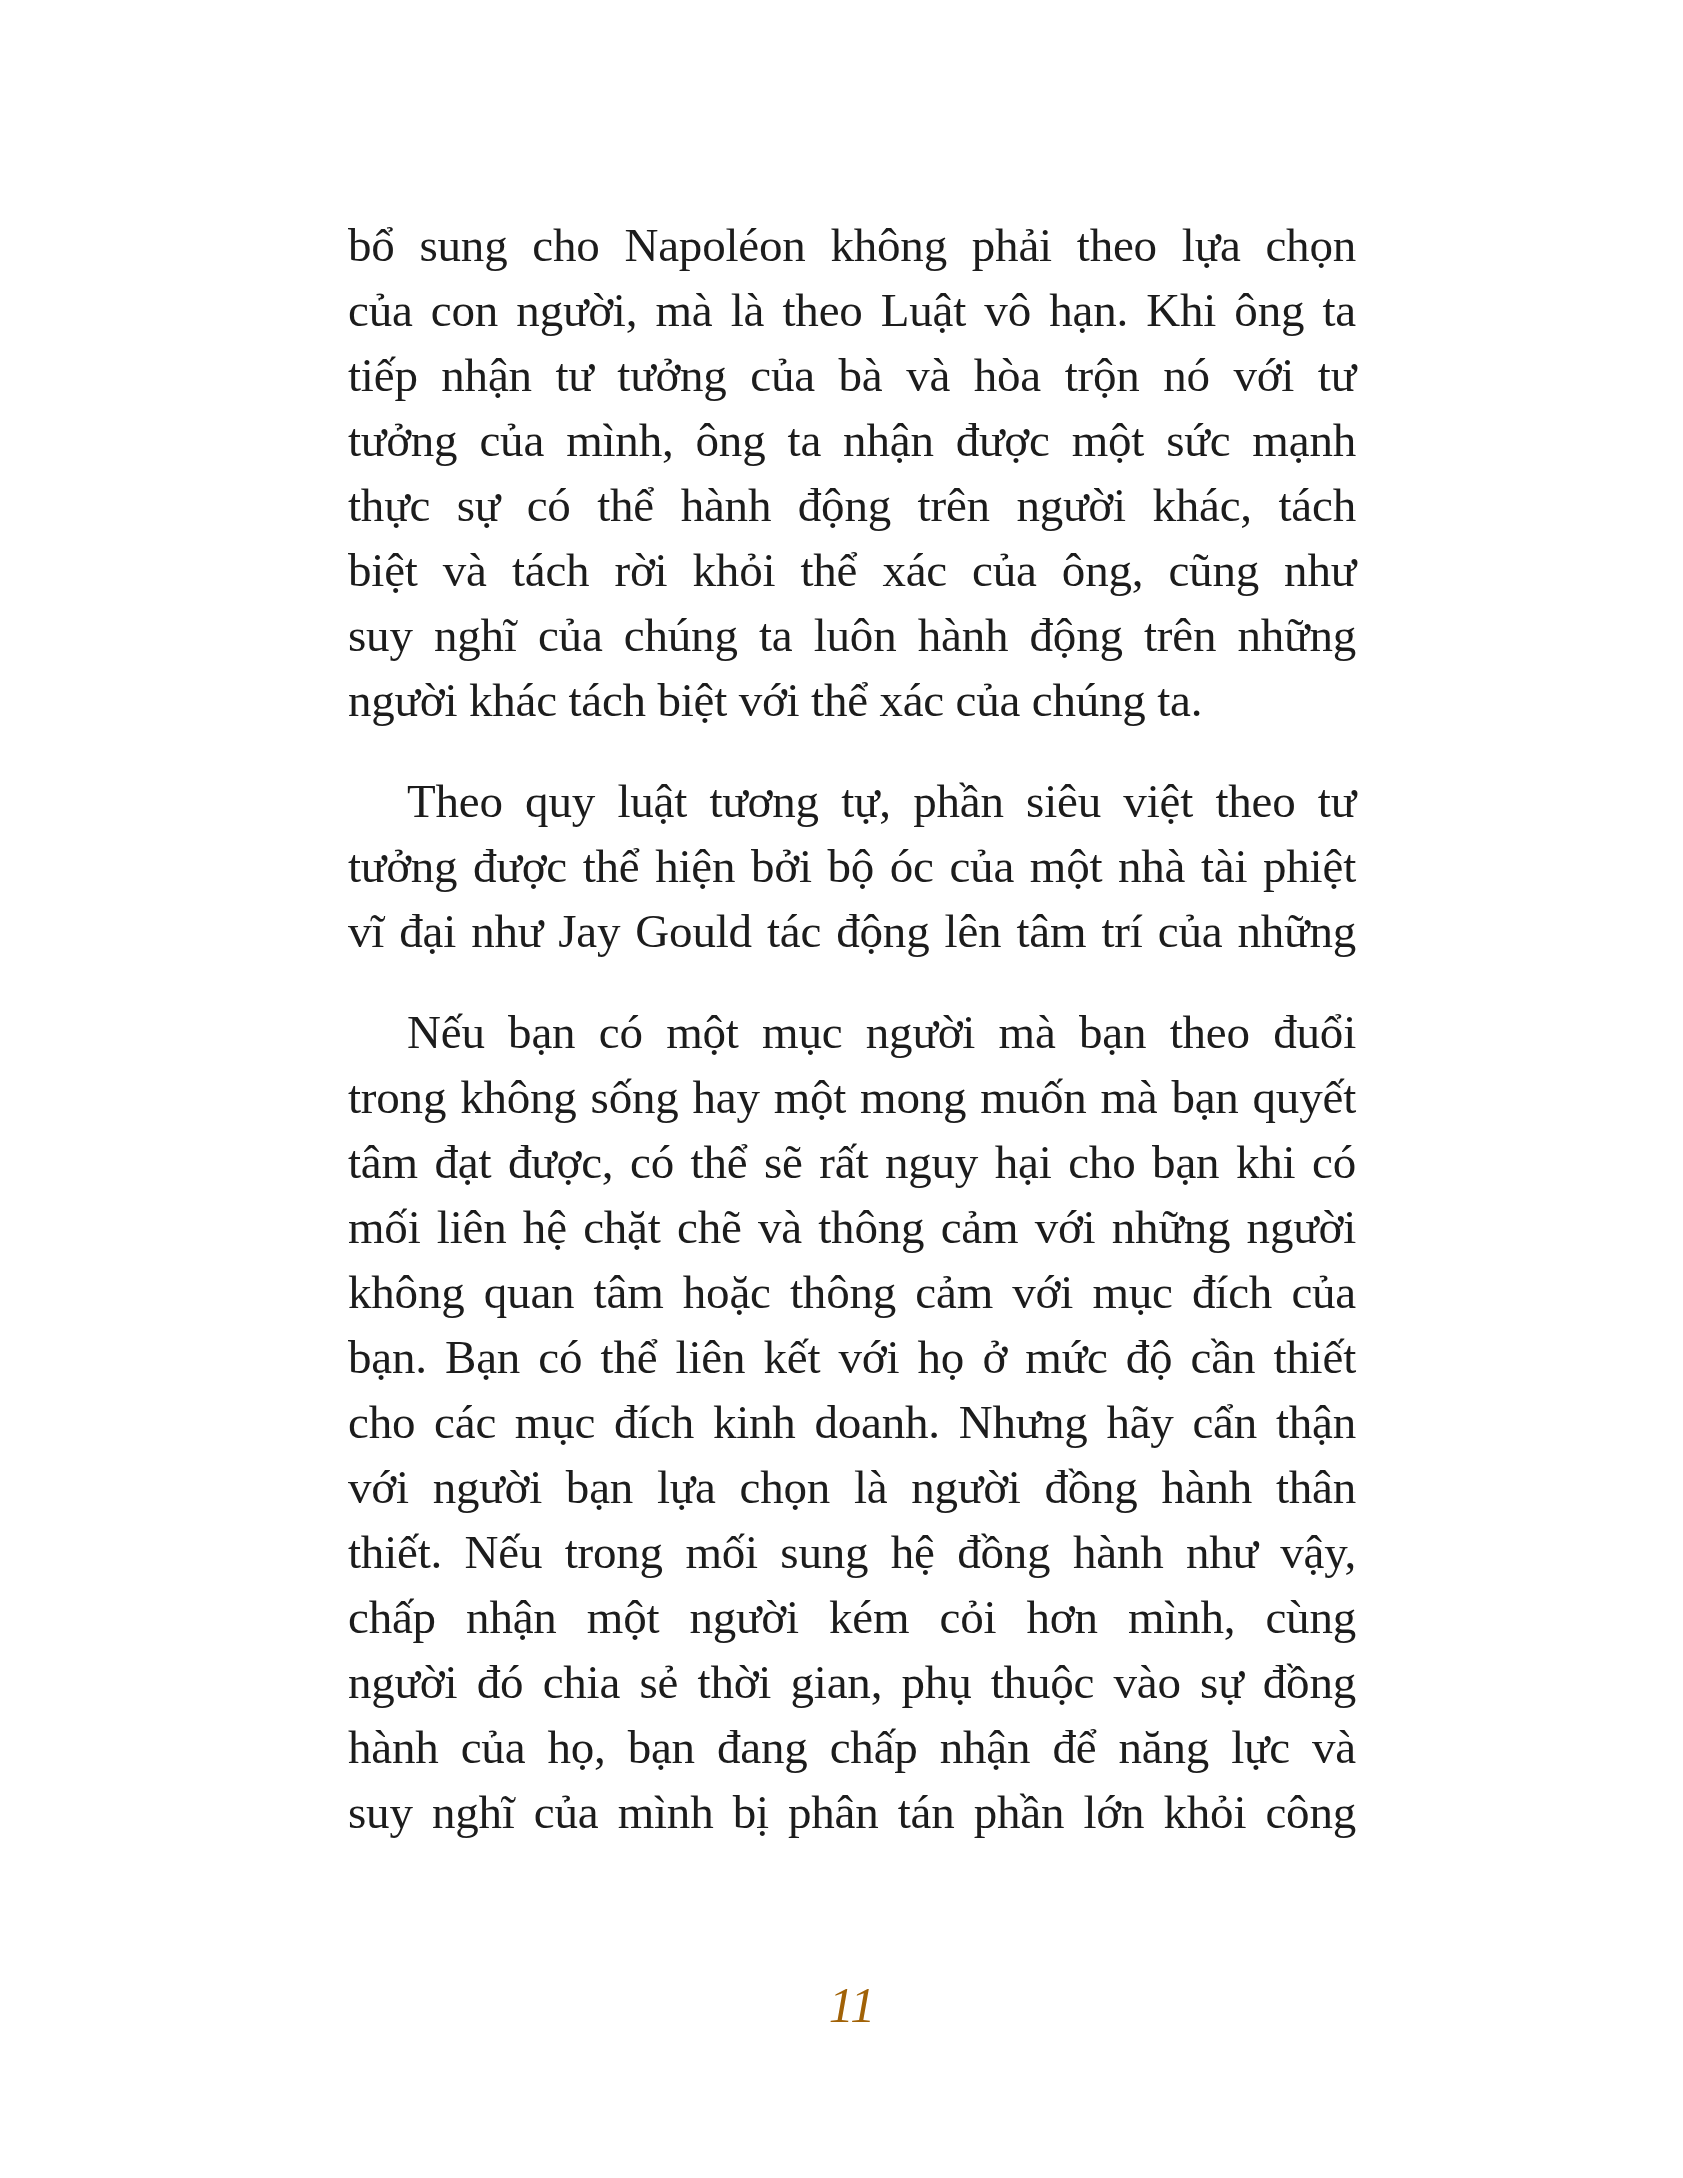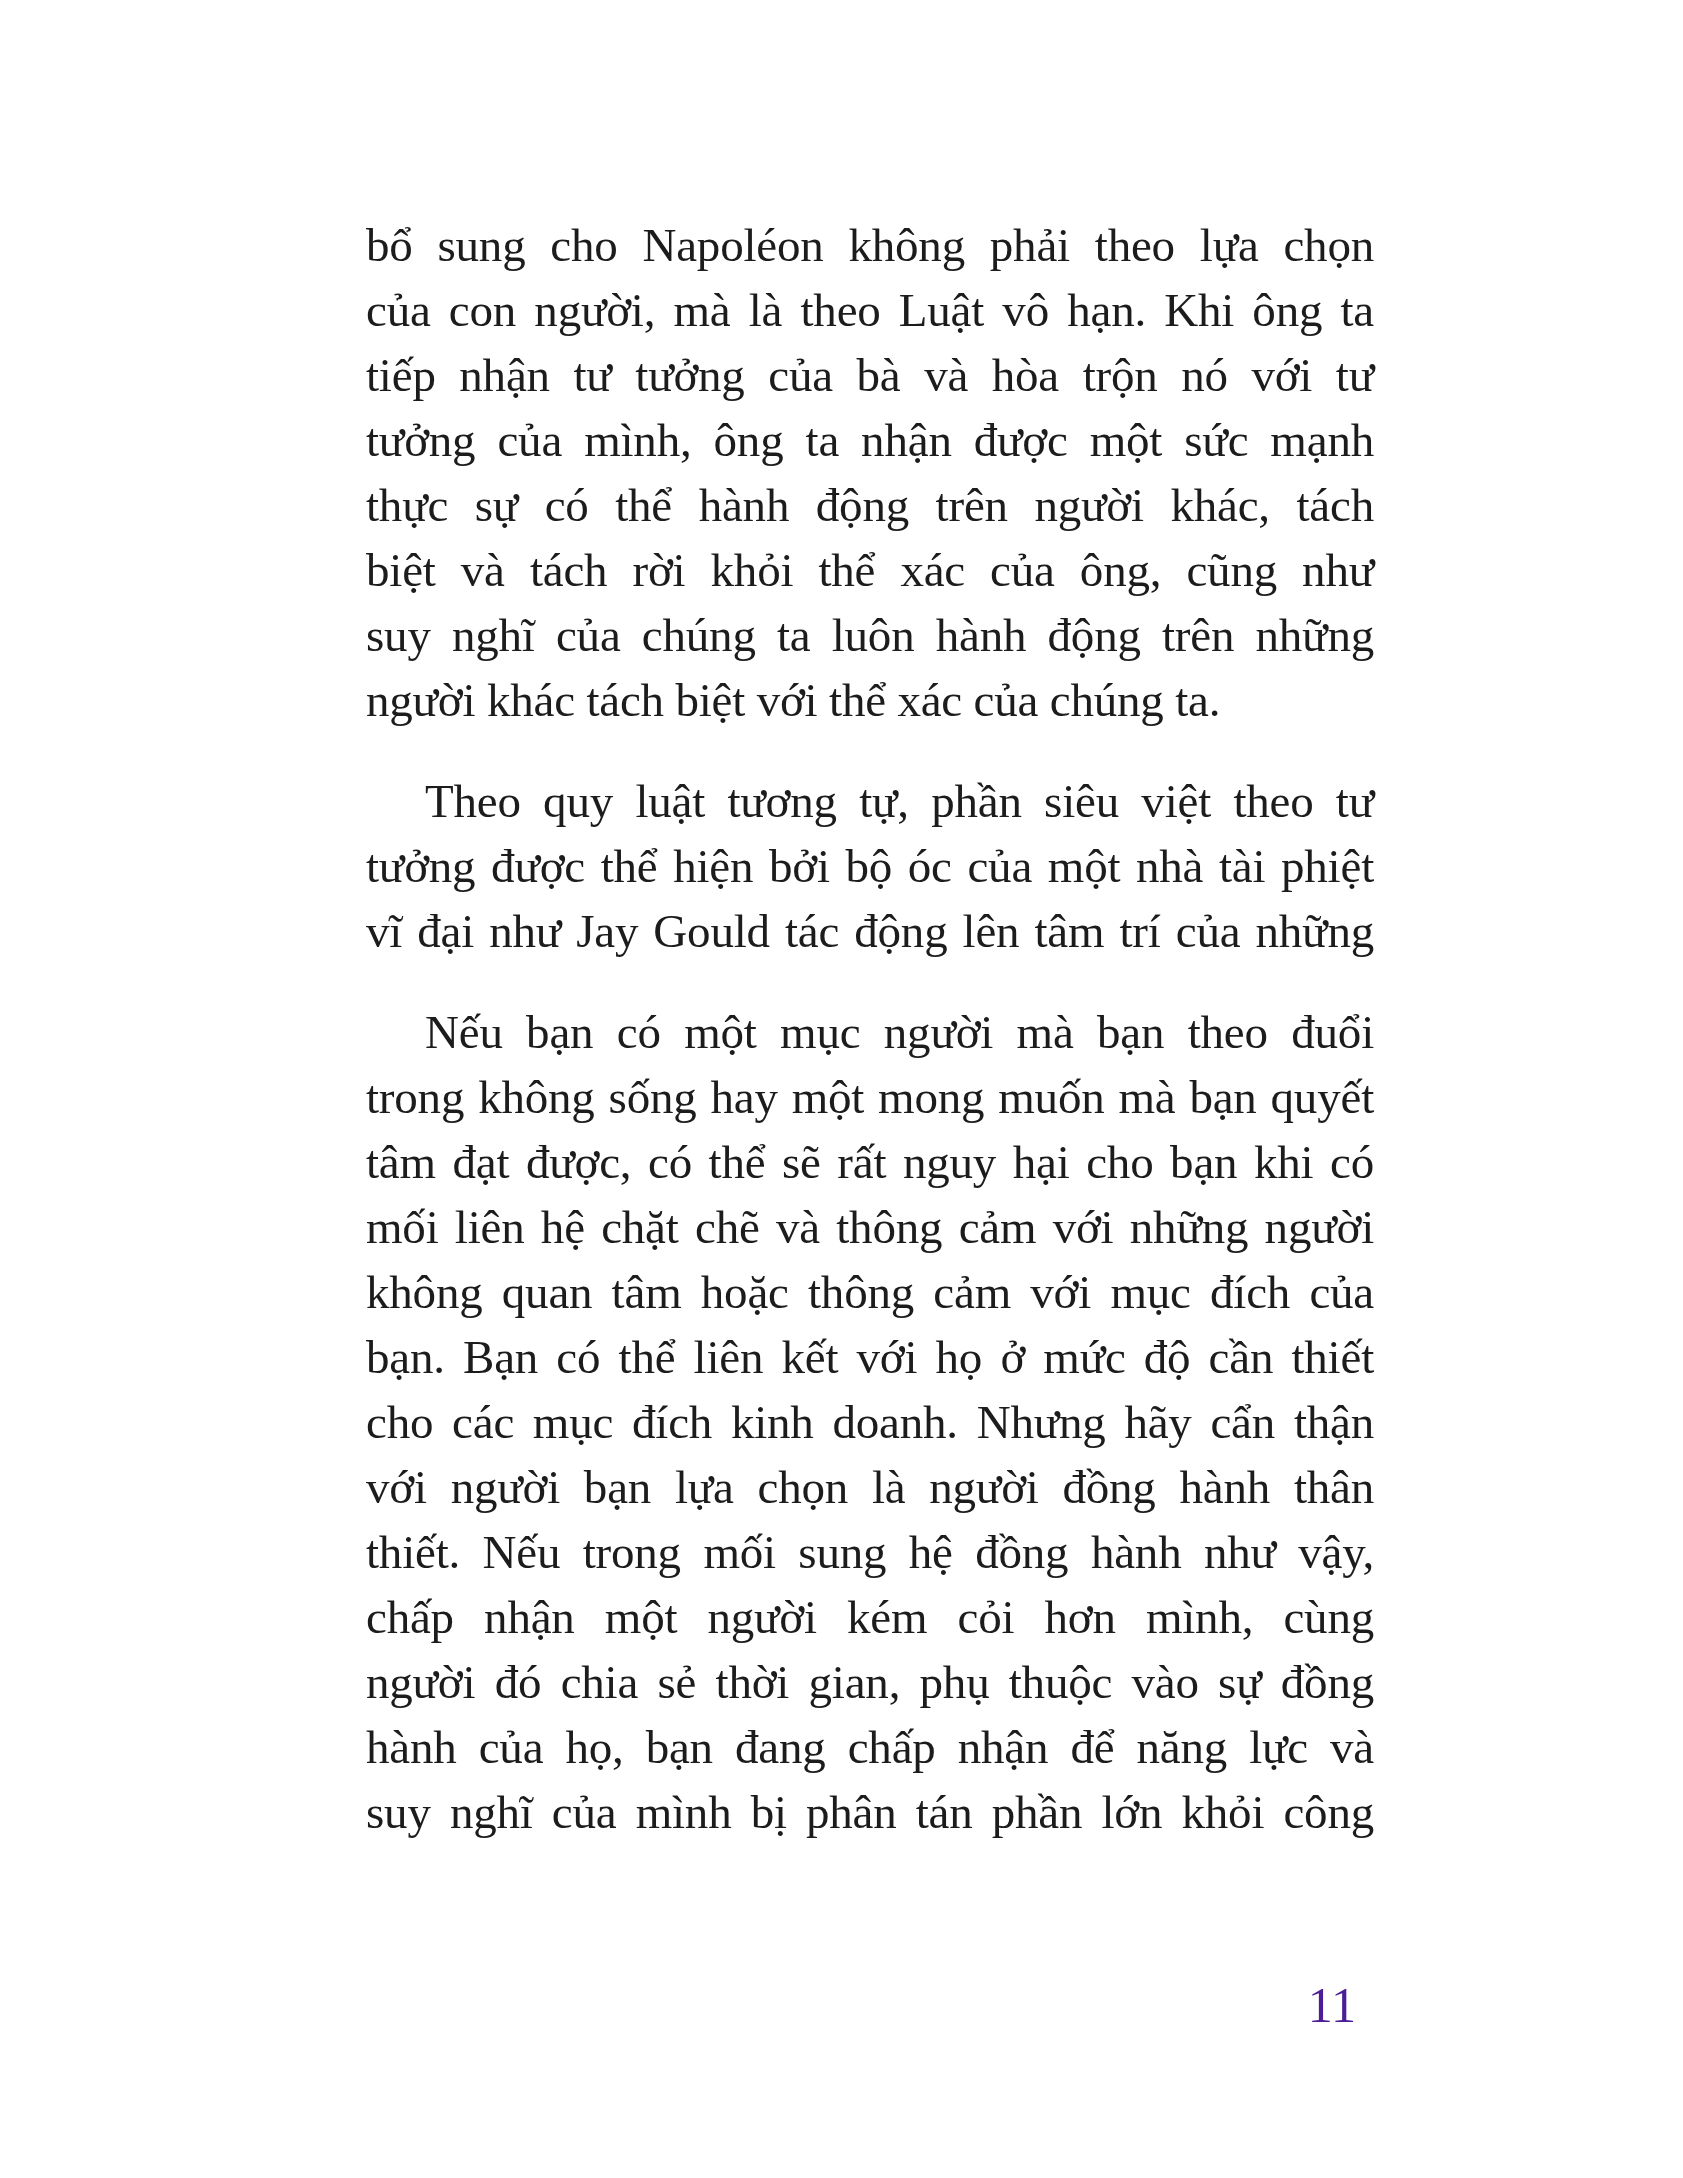--- a/index.html
+++ b/index.html
@@ -14,21 +14,20 @@
     background: #ffffff;
     font-family: "Liberation Serif", "DejaVu Serif", serif;
     color: #1c1c1c;
     overflow: hidden;
   }
   .text-block {
     position: absolute;
     left: 348px;
     top: 213px;
     width: 1008px;
-    margin-left: 18px;
   }
   .para {
     margin: 0;
   }
   .para + .para {
     margin-top: 36px;
   }
   .ln {
     font-size: 47px;
     line-height: 65px;
@@ -42,24 +41,25 @@
   }
   .ln.end {
     text-align-last: left;
     -moz-text-align-last: left;
   }
   .page-number {
     position: absolute;
     left: 348px;
     top: 1978px;
     width: 1008px;
-    text-align: right;
+    text-align: center;
     font-size: 50px;
     line-height: 55px;
-    color: #4c1d95;
+    color: #a16207;
+    font-style: italic;
   }
 </style>
 </head>
 <body>
 
 <div class="page">
 
   <div class="text-block">
 
     <div class="para">

